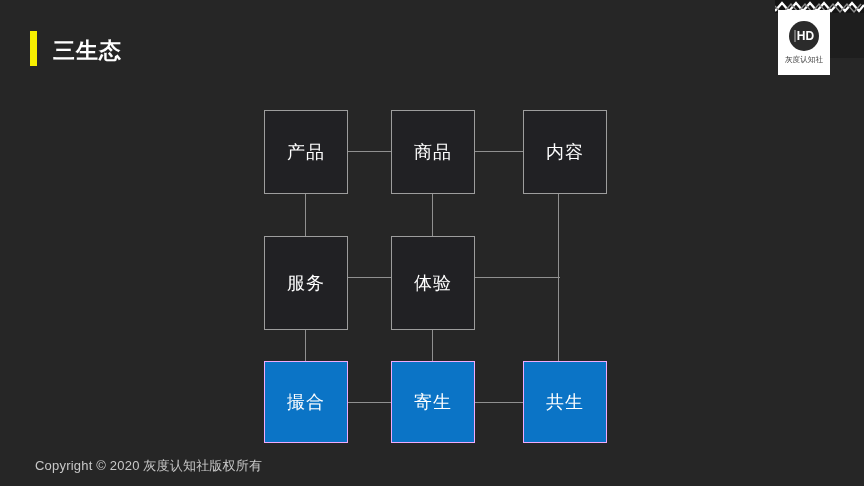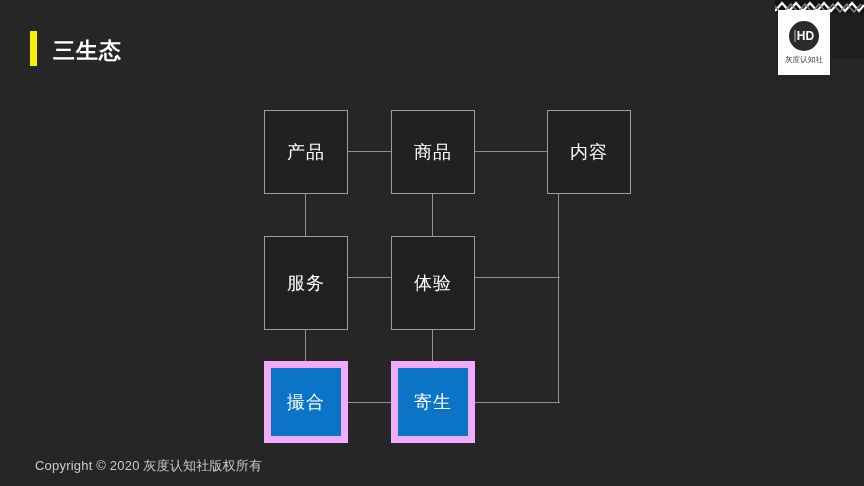--- a/index.html
+++ b/index.html
@@ -48,23 +48,23 @@
   .hline,.vline{position:absolute;background:#909090;z-index:1;}
   .hline{height:1px;width:254px;left:306px;}
   .vline{width:1px;height:251px;top:152px;}
   .node{
     position:absolute;width:84px;height:84px;z-index:2;
     display:flex;align-items:center;justify-content:center;
     box-sizing:border-box;
     font-size:18px;color:#ffffff;letter-spacing:1px;
   }
   .node.dark{background:#212124;border:1px solid #9d9d9d;}
-  .node.blue{background:#0b74c6;border:7px solid #f0abfc;}
+  .node.blue{background:#0b74c6;border:1px solid #f0abfc;}
   
-  .c0{left:264px;} .c1{left:391px;} .c2{left:547px;}
+  .c0{left:264px;} .c1{left:391px;} .c2{left:523px;}
   .r0{top:110px;} .r1{top:236px;height:94px;} .r2{top:361px;height:82px;}
   
   .copyright{
     position:absolute;left:35px;top:457px;
     font-size:13px;color:#c8c8c8;letter-spacing:0.2px;
   }
 </style>
 </head>
 <body>
 
@@ -111,16 +111,19 @@
     <div class="node dark r1 c1">
       <span>体验</span>
     </div>
 
     <div class="node blue r2 c0">
       <span>撮合</span>
     </div>
     <div class="node blue r2 c1">
       <span>寄生</span>
     </div>
+    <div class="node blue r2 c2">
+      <span>共生</span>
+    </div>
   </div>
 
   <div class="copyright">Copyright © 2020 灰度认知社版权所有</div>
 </div>
 
 </body></html>

